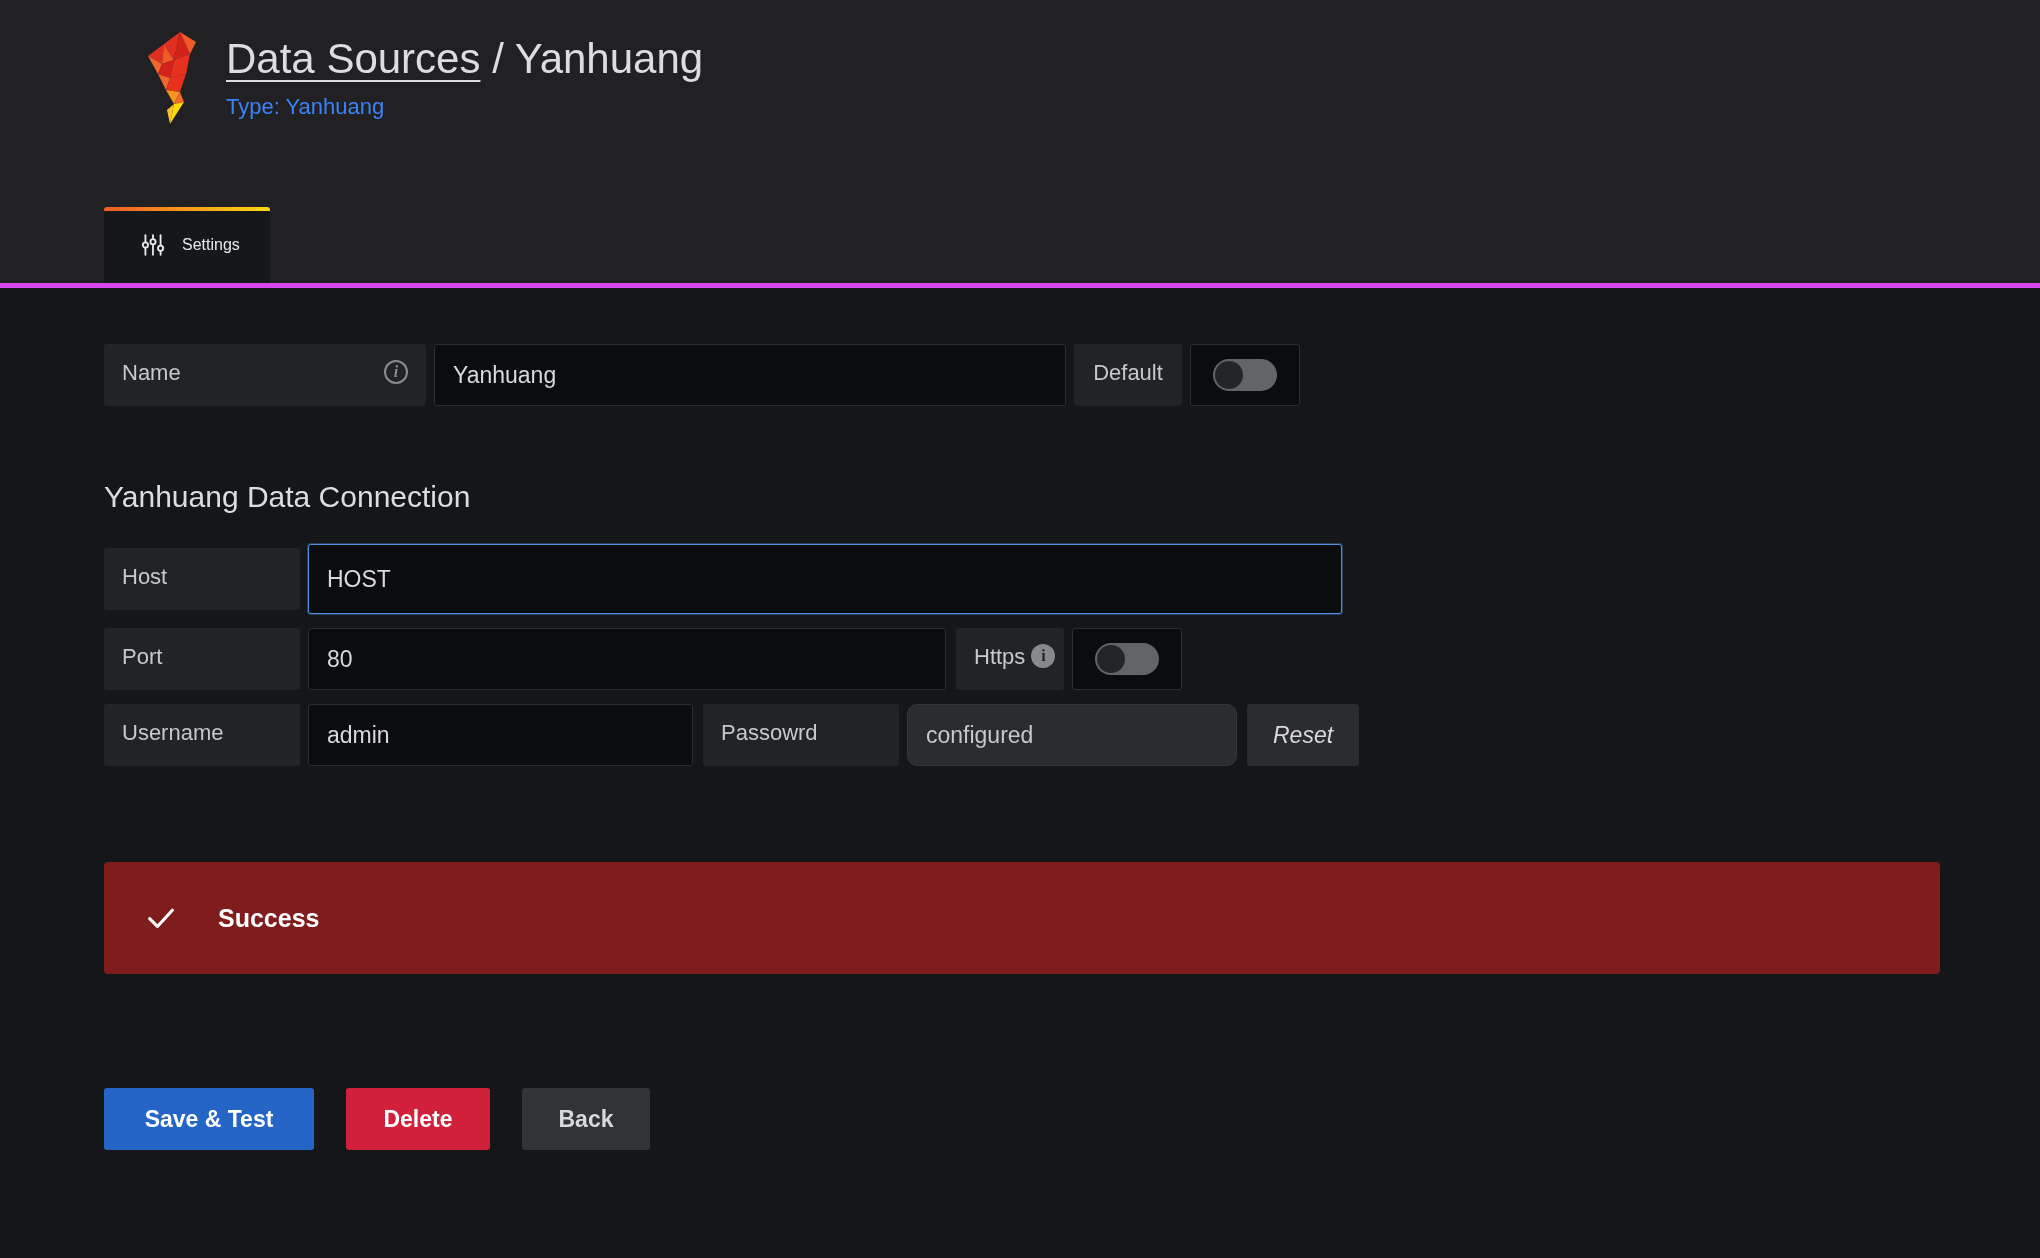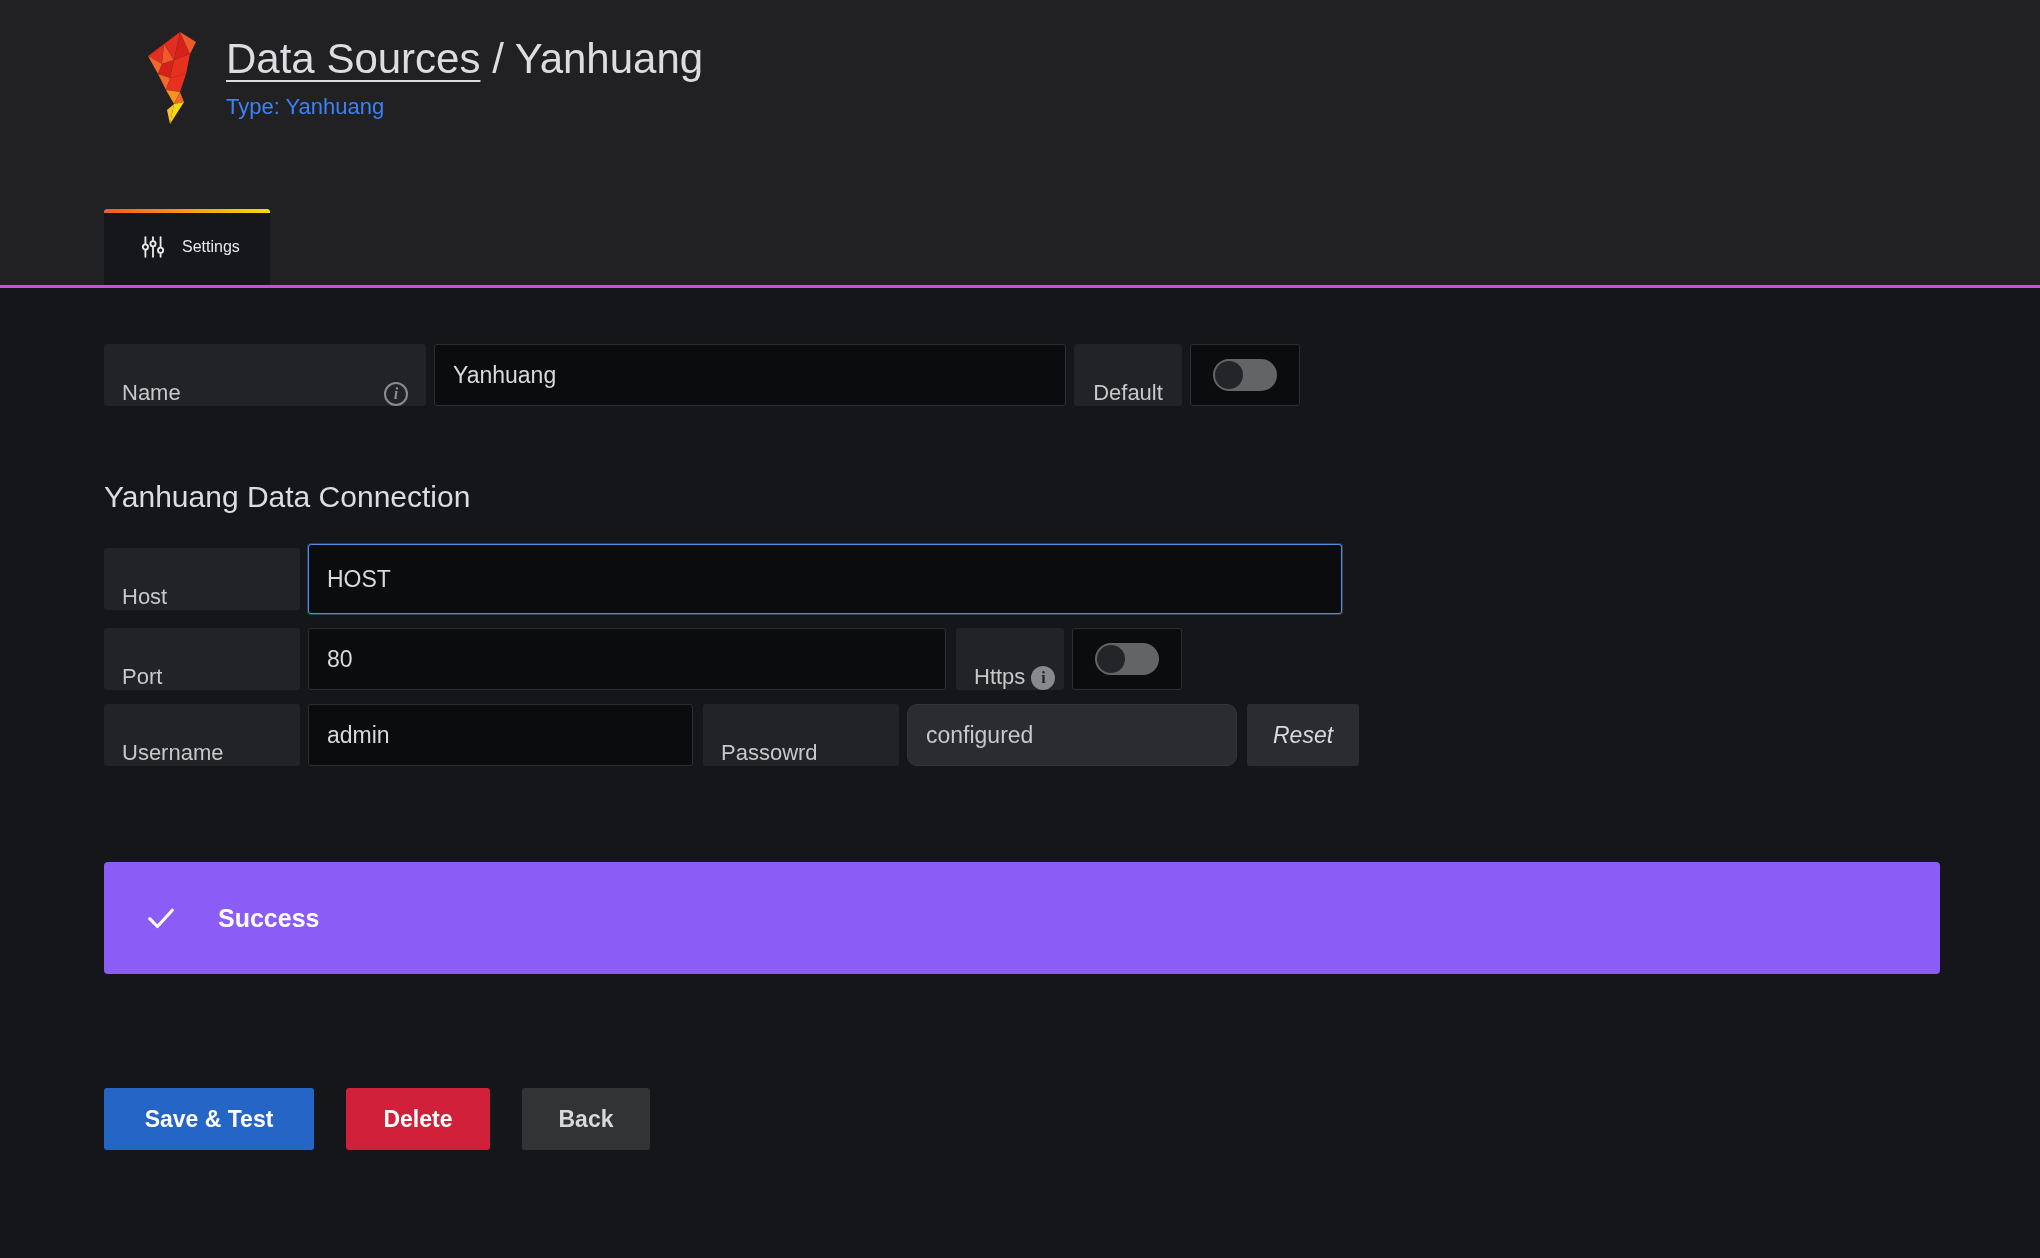--- a/index.html
+++ b/index.html
@@ -15,21 +15,21 @@
     font-family: "Liberation Sans", sans-serif;
     color: #d8d9da;
     overflow: hidden;
   }
 
   
   .page-header {
     background: #212124;
     height: 288px;
     position: relative;
-    border-bottom: 3px solid #d946ef;
+    border-bottom: 5px solid #d946ef;
   }
   .header-inner {
     display: flex;
     align-items: flex-start;
     padding: 26px 0 0 140px;
   }
   .ds-logo {
     width: 64px;
     height: 96px;
     margin-right: 22px;
@@ -111,21 +111,21 @@
   .field-row {
     display: flex;
     align-items: center;
     margin-bottom: 14px;
   }
   .field-label {
     background: #222326;
     border-radius: 3px;
     height: 62px;
     display: flex;
-    align-items: flex-end;
+    align-items: flex-start;
     justify-content: space-between;
     padding: 16px 18px 0 18px;
     font-size: 22px;
     color: #c7c8ca;
     margin-right: 8px;
     flex: none;
   }
   .field-label.w-name  { width: 322px; }
   .field-label.w-host  { width: 196px; }
   .field-label.w-port  { width: 196px; }
@@ -243,21 +243,21 @@
     font-weight: 400;
     color: #dcdde0;
     margin: 74px 0 30px 0;
   }
 
   
   .alert {
     margin-top: 96px;
     width: 1836px;
     height: 112px;
-    background: #8b5cf6;
+    background: #7f1d1d;
     border-radius: 4px;
     display: flex;
     align-items: center;
     padding-left: 40px;
     gap: 40px;
   }
   .alert-check {
     width: 34px; height: 34px; flex: none;
     color: #ffffff;
   }

